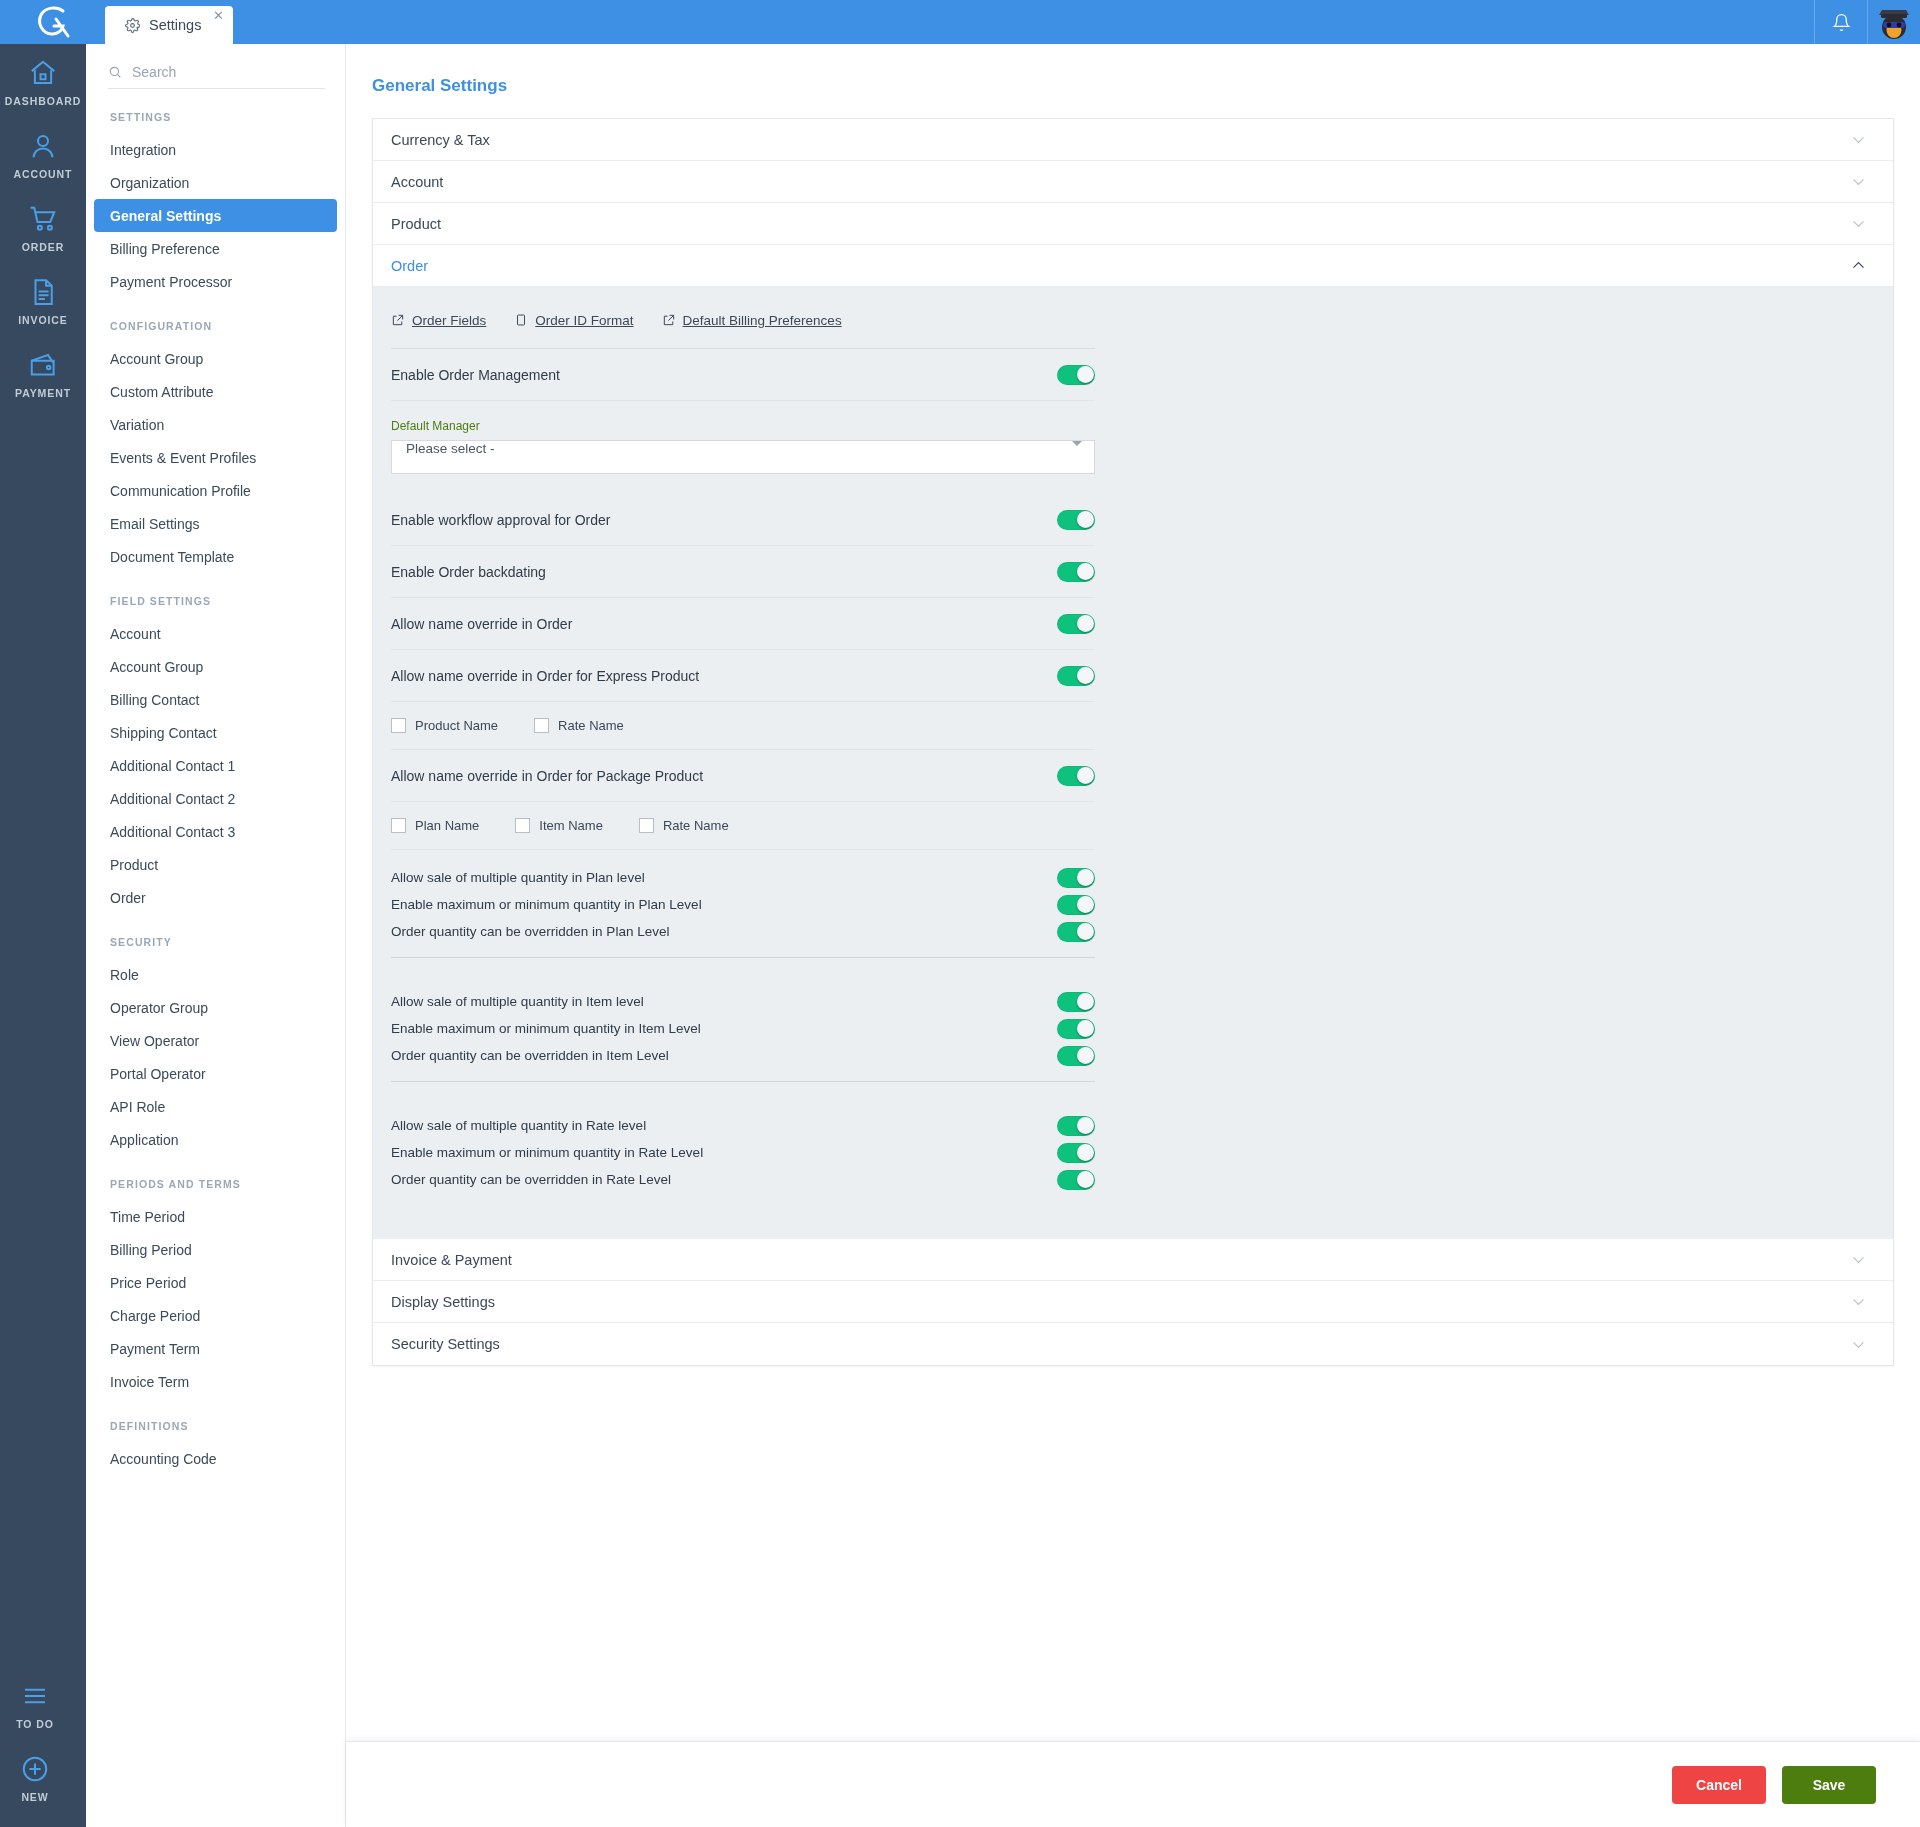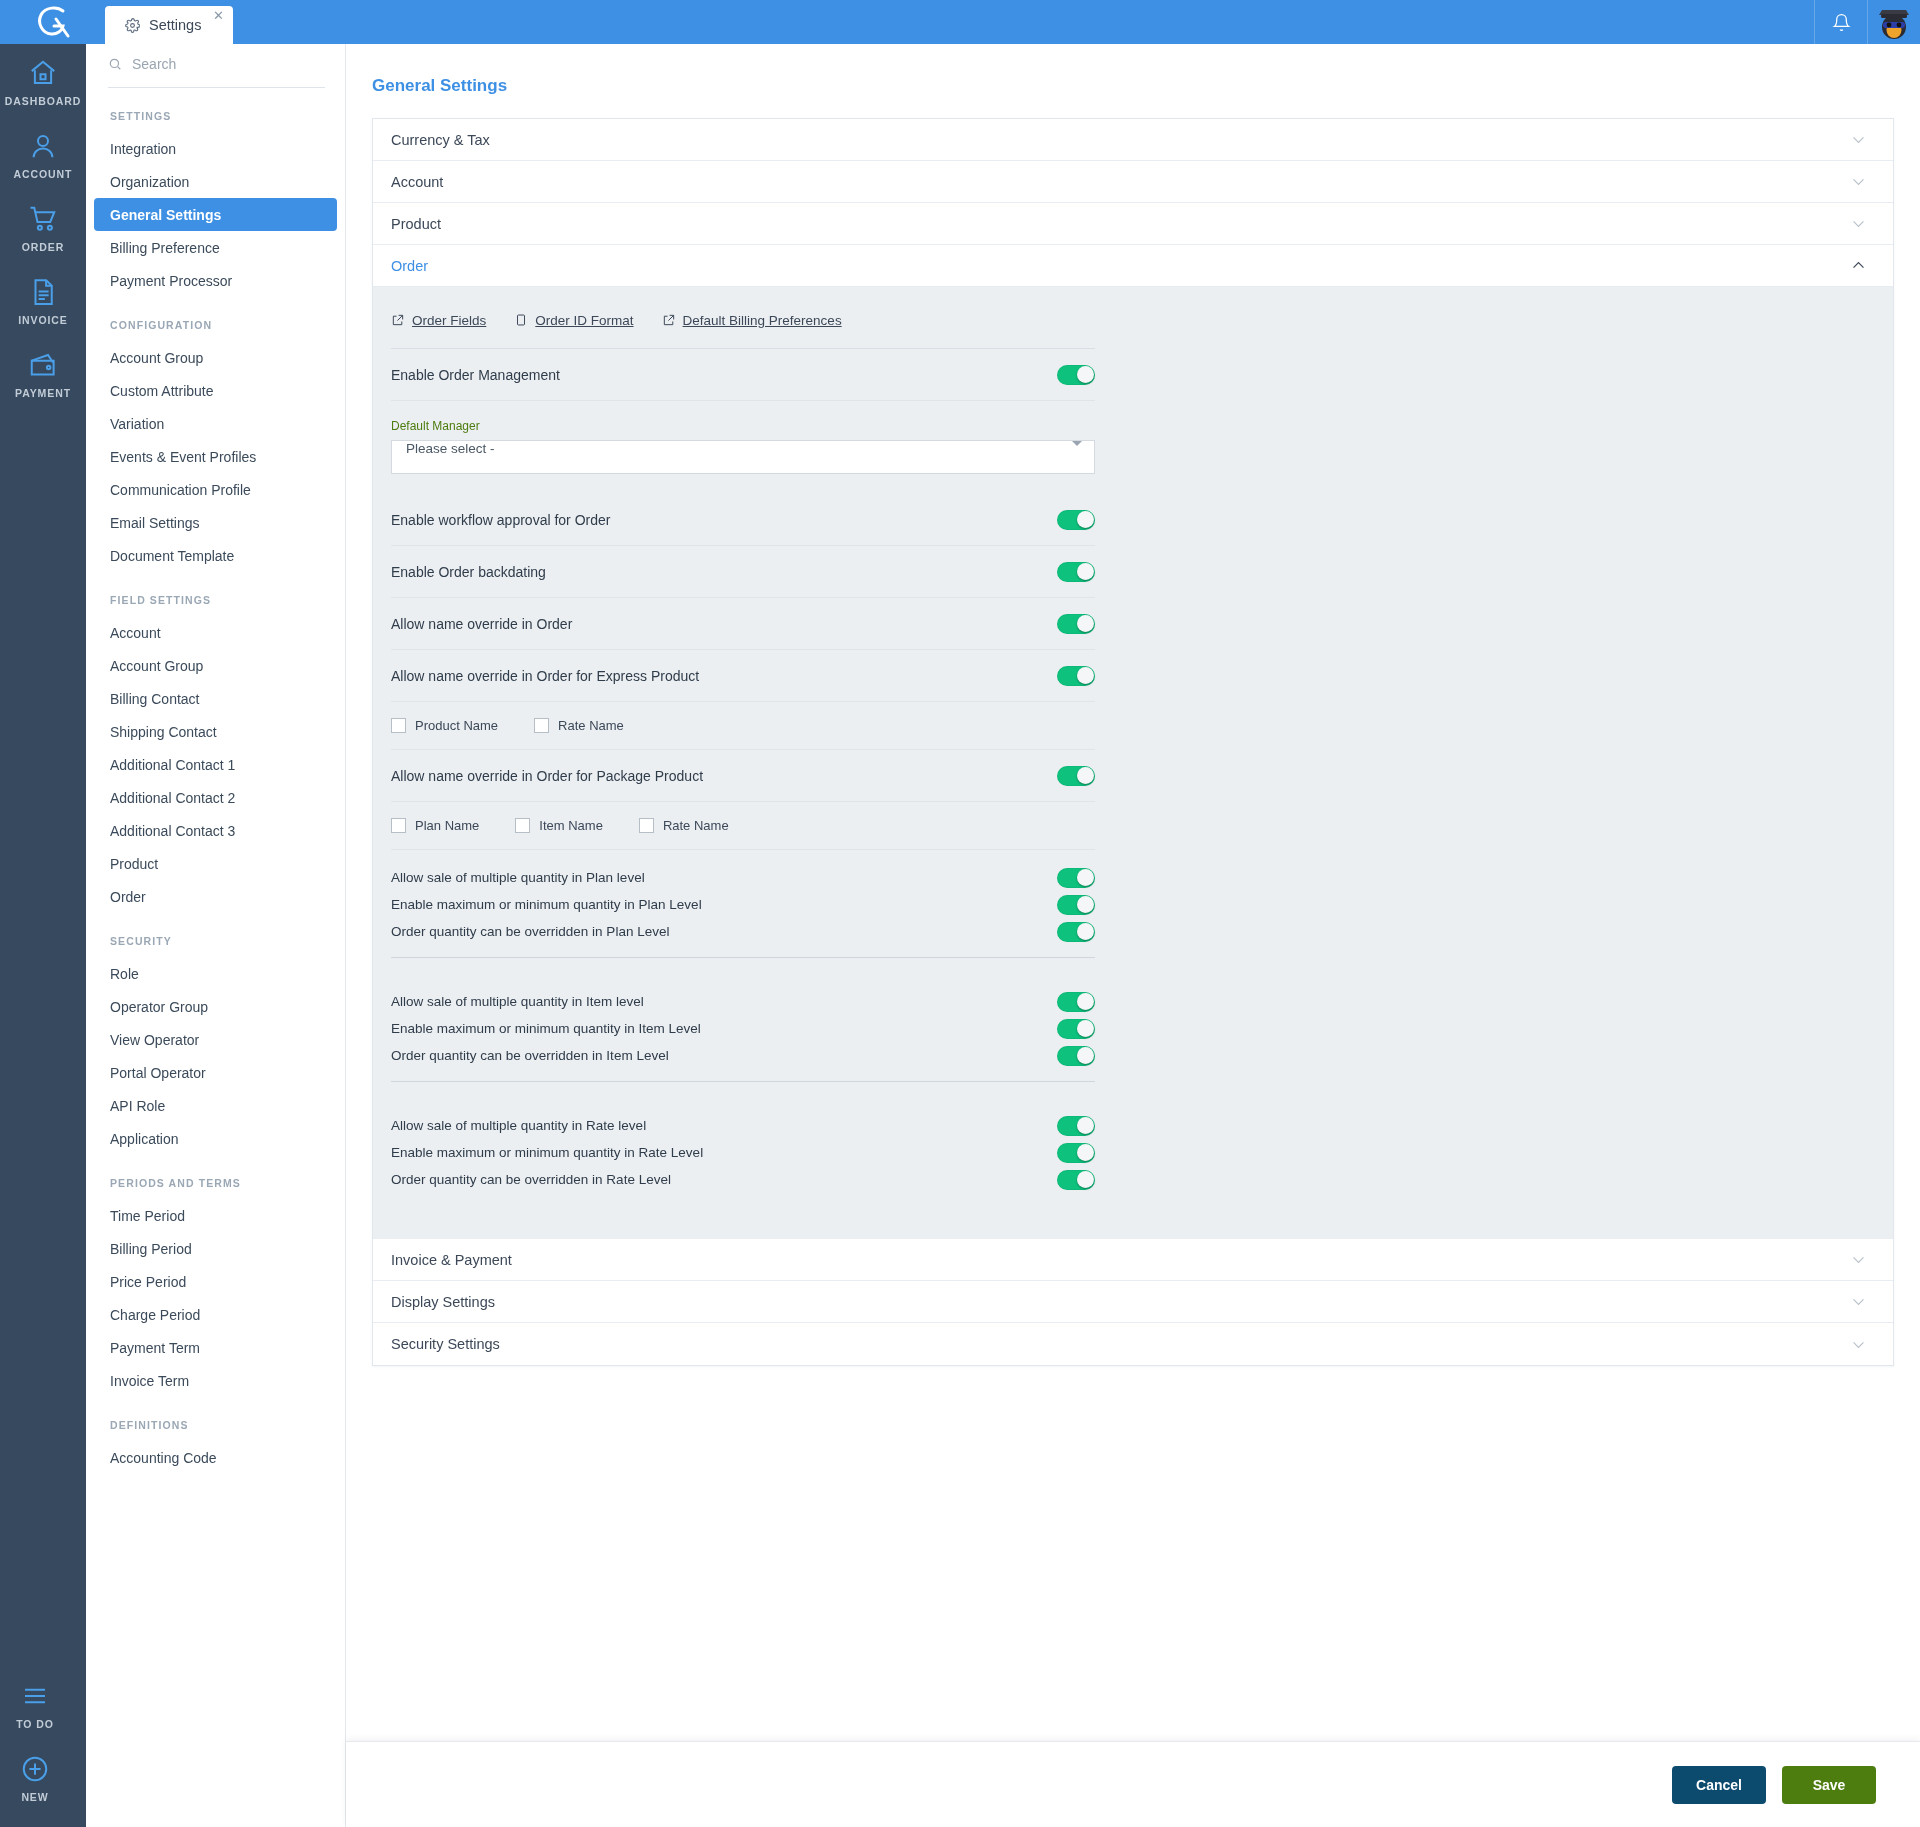--- a/index.html
+++ b/index.html
@@ -65,22 +65,22 @@
   }
   .rail-bottom { margin-top: auto; width: 86px; padding-bottom: 14px; }
 
   
   .subnav {
     position: absolute; left: 86px; top: 44px; width: 260px; height: 1783px;
     background: #ffffff; border-right: 1px solid #e3e8ee;
     overflow: hidden; padding: 0 0 10px 0;
   }
   .search-row {
-    margin: 12px 20px 0 22px; display: flex; align-items: center; gap: 10px;
-    border-bottom: 1px solid #dfe4ea; padding-bottom: 15px;
+    margin: 20px 20px 0 22px; display: flex; align-items: center; gap: 10px;
+    border-bottom: 1px solid #dfe4ea; padding-bottom: 8px;
   }
   .search-row svg { width: 14px; height: 14px; color: #9aa5b1; display:block; }
   .search-input {
     border: none; outline: none; font-size: 14px; color: #5f6b77;
     font-family: "Liberation Sans", sans-serif; background: transparent; width: 170px;
   }
   .search-input::placeholder { color: #9aa5b1; }
   .nav-group-title {
     font-size: 10.5px; letter-spacing: 1.1px; font-weight: 700;
     color: #9aa7b4; padding: 22px 0 10px 24px; text-transform: uppercase;
@@ -179,21 +179,21 @@
     background: #ffffff; border-top: 1px solid #e6eaee;
     box-shadow: 0 -2px 6px rgba(40,60,80,.07);
     display: flex; align-items: center; justify-content: flex-end;
     padding-right: 44px; gap: 16px;
   }
   .btn {
     min-width: 94px; height: 38px; border-radius: 4px; border: none;
     font-size: 14px; font-weight: 700; font-family: "Liberation Sans", sans-serif;
     cursor: pointer;
   }
-  .btn-cancel { background: #0c4a6e; color: #ffffff; }
+  .btn-cancel { background: #ef4444; color: #ffffff; }
   .btn-save { background: #4d7c0f; color: #ffffff; }
 </style>
 </head>
 <body>
 
 <div class="topbar">
   <div class="brand">
     <svg width="40" height="34" viewBox="0 0 40 34" fill="none">
       <path d="M30 6 C24 1, 12 2, 8 10 C4 18, 9 28, 18 29 C24 29.6, 29 26, 30 21 L21 21" stroke="#ffffff" stroke-width="3" fill="none" stroke-linecap="round"></path>
       <path d="M23 14 L35 31" stroke="#ffffff" stroke-width="3" stroke-linecap="round"></path>

